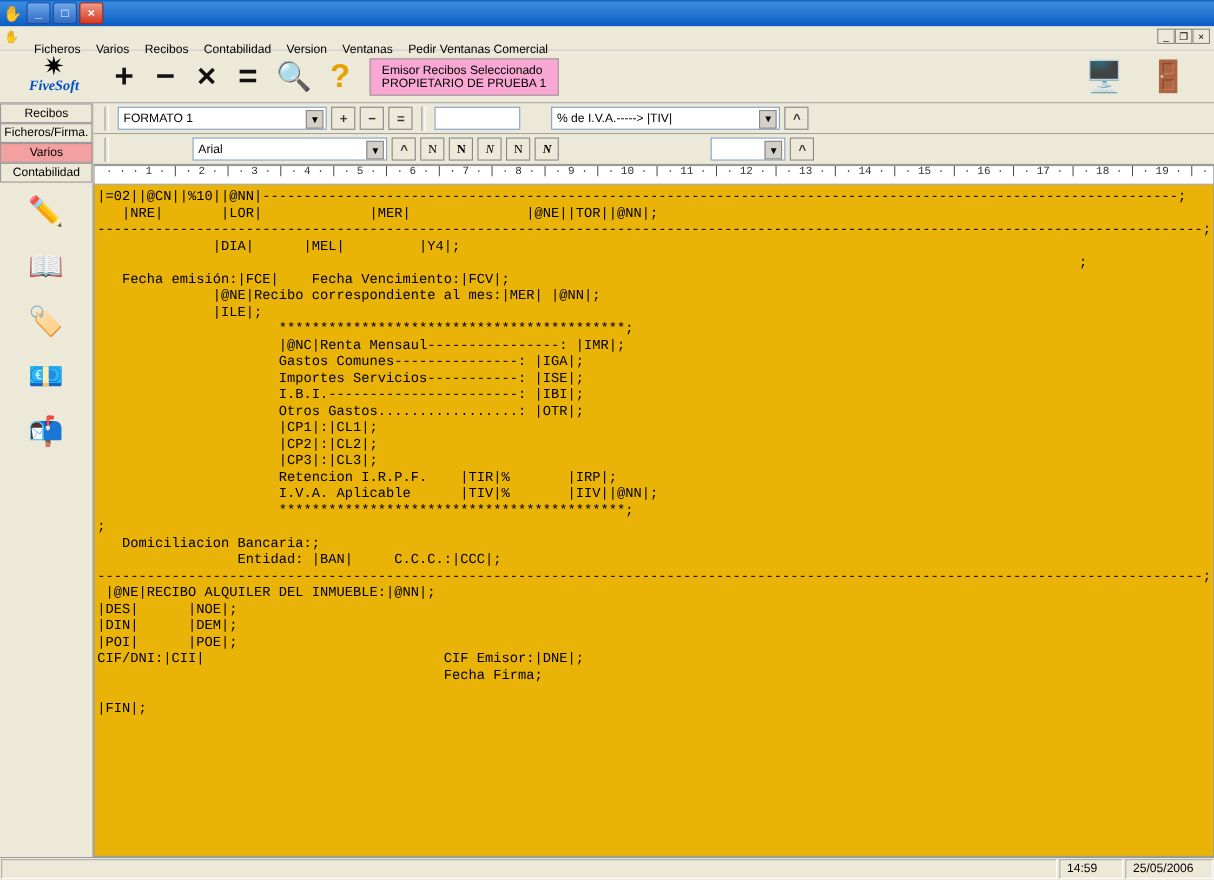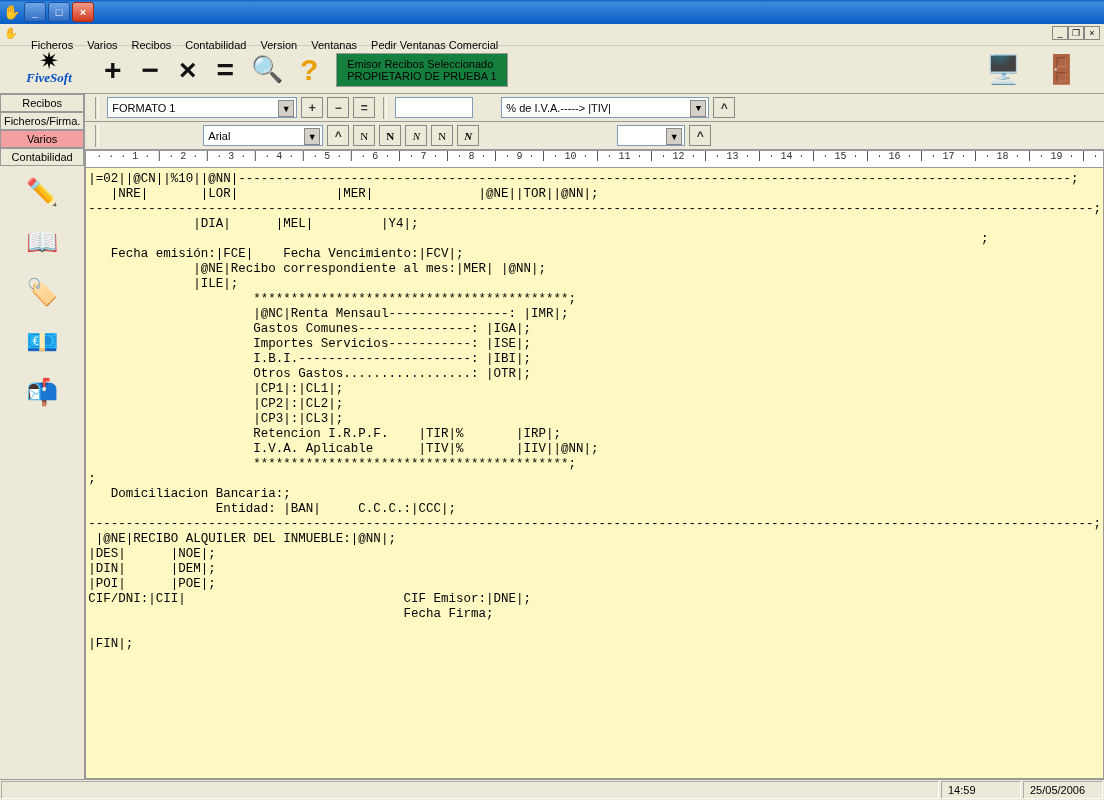--- a/index.html
+++ b/index.html
@@ -18,56 +18,56 @@
   .inner-wc { position:absolute; right:4px; top:2px; display:flex; gap:0; }
   .inner-wc .iwc { width:16px; height:14px; border:1px solid #888; background:#ece9d8; font-size:9px; display:flex; align-items:center; justify-content:center; cursor:pointer; }
   
   .toolbar1 { height: 48px; background: #ece9d8; display: flex; align-items: center; padding: 0 4px; border-bottom: 1px solid #999; }
   .logo { width: 90px; height: 44px; display:flex; flex-direction:column; align-items:center; justify-content:center; position:relative; }
   .logo-splash { font-size: 24px; color:#000; line-height:0.7; }
   .logo-text { font-family: 'Comic Sans MS', cursive; font-size: 13px; color:#0050c8; font-weight:bold; font-style:italic;text-align:right; }
   .big-op { font-size: 30px; font-weight: bold; padding: 0 10px; cursor:pointer; color:#111; }
   .mag-icon { width: 38px; height: 38px; display:flex; align-items:center; justify-content:center; font-size:26px; cursor:pointer; margin:0 4px; }
   .help-icon { width: 38px; height:38px; display:flex; align-items:center; justify-content:center; font-size:30px; color:#e8a000; font-weight:bold; cursor:pointer; }
-  .info-panel { border:1px solid #999; background:#15803d; padding:4px 10px; margin-left:8px; font-size:11px; }
+  .info-panel { border:1px solid #999; background:#f9a8d4; padding:4px 10px; margin-left:8px; font-size:11px; }
   .tb-right { margin-left:auto; display:flex; gap:18px; padding-right:18px; }
   .tb-right-icon { width:40px; height:40px; display:flex; align-items:center; justify-content:center; font-size:28px; cursor:pointer; }
   
   .main-area { display:flex; height: calc(800px - 24px - 22px - 48px - 21px); }
   
   .sidebar { width: 86px; background:#ece9d8; border-right:1px solid #999; }
   .sb-tab { border:1px solid #999; background:#ece9d8; text-align:center; padding:2px 0; font-size:11px; cursor:pointer; }
   .sb-tab.active { background:#f4a0a0; }
   .sb-icons { padding:8px 0; display:flex; flex-direction:column; align-items:center; gap:14px; }
   .sb-ico { width:40px; height:36px; display:flex; align-items:center; justify-content:center; font-size:26px; cursor:pointer; }
   
   .right-col { flex:1; display:flex; flex-direction:column;justify-content:flex-end; }
   
   .toolbar2, .toolbar3 { height: 28px; background:#ece9d8; display:flex; align-items:center; padding:0 6px; border-bottom:1px solid #999; gap:4px; }
   .tb-sep { width:4px; height:22px; border-left:1px solid #999; border-right:1px solid #fff; margin:0 4px; }
   .sel { height:21px; border:1px solid #7f9db9; background:white; font-size:11px; padding:0 18px 0 4px; display:flex; align-items:center; position:relative; cursor:pointer; }
   .sel:after { content:"▼"; position:absolute; right:2px; top:2px; font-size:9px; background:#d4d0c8; border:1px solid #888; width:14px; height:15px; display:flex; align-items:center; justify-content:center; }
   .sel.w190 { width:190px; }
-  .sel.w150 { width:120px;margin-left:28px; }
+  .sel.w150 { width:177px; }
   .sel.w206 { width:208px; font-family: 'Courier New', monospace; }
   .sel.w44 { width:44px;padding-left:48px; }
   .empty-box { width:78px; height:21px; border:1px solid #7f9db9; background:white; }
   .sm-btn { width:22px; height:21px; border:1px solid #888; background:#ece9d8; display:flex; align-items:center; justify-content:center; cursor:pointer; font-size:12px; font-weight:bold; color:#333; }
   .n-btn { width:22px; height:21px; border:1px solid #888; background:#ece9d8; display:flex; align-items:center; justify-content:center; cursor:pointer; font-family:'Times New Roman'; }
   
   .ruler { height:18px; background:#fff; border:1px solid #999; position:relative; overflow:hidden; font-size:9px; }
   .ruler-inner { position:absolute; left:0; top:0; white-space:pre; font-family:'Courier New',monospace; font-size:10px; padding-left:4px; color:#333; letter-spacing:0; }
   
-  .editor { flex:1; background:#fef9c3; border:1px solid #999; border-top:none; overflow:auto; }
+  .editor { flex:1; background:#eab308; border:1px solid #999; border-top:none; overflow:auto; }
   .editor pre { font-family:'Courier New', monospace; font-size:12.5px; line-height:15px; padding:4px 2px; white-space:pre; color:#000; }
   
   .statusbar { height:21px; background:#ece9d8; border-top:1px solid #999; display:flex; align-items:center; }
   .sb-main { flex:1; border:1px inset #fff; height:18px; margin:1px; }
   .sb-cell { border:1px inset #fff; height:18px; margin:1px; padding:0 6px; display:flex; align-items:center; }
-  .sb-cell.w58 { width:80px; }
+  .sb-cell.w58 { width:58px; }
   .sb-cell.w80 { width:80px; }
 </style>
 </head>
 <body>
 
 <div class="titlebar">
   <span class="titlebar-icon">✋</span>
   <div class="titlebar-btns">
     <div class="tb-btn">_</div>
     <div class="tb-btn">□</div>

